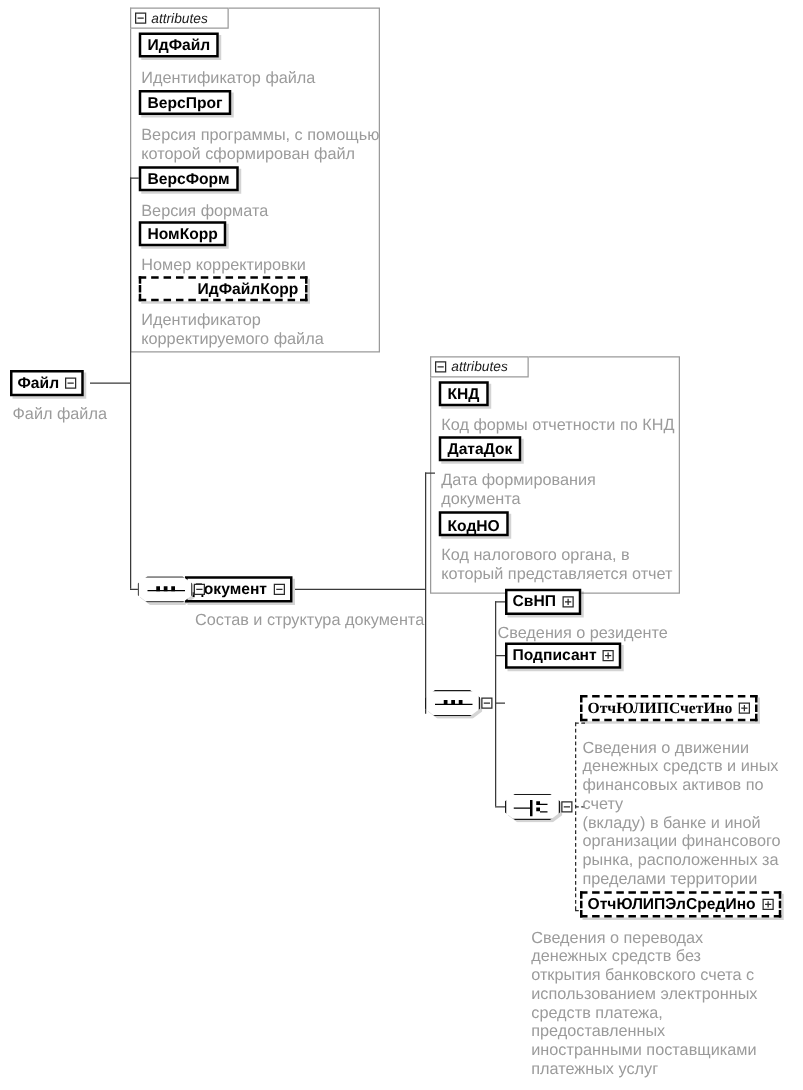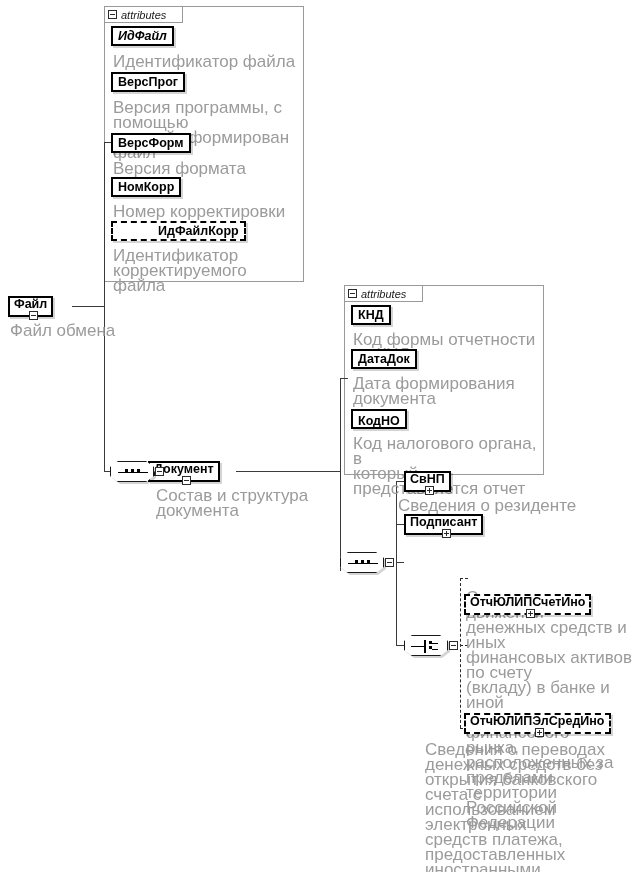--- a/index.html
+++ b/index.html
@@ -91,21 +91,20 @@
     position: absolute;
     box-sizing: border-box;
     background: #ffffff;
     border: 2px solid #000000;
     height: 21px;
     display: flex;
     align-items: center;
     padding: 0 4px;
     box-shadow: 2px 2px 0 rgba(0,0,0,0.17);
     z-index: 5;
-    flex-direction: column;
   }
   .node.dashed {
     border: 2px dashed #000000;
   }
   .node .nlabel {
     font-size: 12.5px;
     font-weight: bold;
     color: #000000;
     white-space: nowrap;
     line-height: 1;
@@ -130,21 +129,21 @@
     font-size: 12.5px;
     font-weight: bold;
     color: #000000;
     white-space: nowrap;
     line-height: 1;
   }
 
   
   .note {
     position: absolute;
-    font-size: 17px;
+    font-size: 13px;
     color: #9b9b9b;
     line-height: 15px;
     white-space: pre-line;
     z-index: 4;
   }
 
   
   .line-h {
     position: absolute;
     height: 0;
@@ -272,21 +271,21 @@
 <div id="canvas">
 
   <div class="attrbox" style="left:104px; top:6px; width:200px; height:276px;">
   </div>
   <div class="tab-mask" style="left:105px; top:5px; width:78px; height:3px;"></div>
   <div class="attrbox-tab" style="left:104px; top:6px; width:79px;">
     <span class="pm"></span>
     <span class="attrbox-tab-label">attributes</span>
   </div>
 
-  <div class="attr-node" style="left:111px; top:26px;font-style:italic;">
+  <div class="attr-node" style="left:111px; top:26px;">
     <span class="nlabel">ИдФайл</span>
   </div>
   <div class="note" style="left:113px; top:54px; width:190px;">Идентификатор файла</div>
 
   <div class="attr-node" style="left:111px; top:72px;">
     <span class="nlabel">ВерсПрог</span>
   </div>
   <div class="note" style="left:113px; top:100px; width:192px;">Версия программы, с помощью
 которой сформирован файл</div>
 
@@ -303,21 +302,21 @@
   <div class="attr-node dashed" style="left:111px; top:221px;">
     <span class="nlabel">ИдФайлКорр</span>
   </div>
   <div class="note" style="left:113px; top:248px; width:190px;">Идентификатор
 корректируемого файла</div>
 
   <div class="node" style="left:8px; top:296px;">
     <span class="nlabel">Файл</span>
     <span class="pm"></span>
   </div>
-  <div class="note" style="left:10px; top:323px; width:160px;">Файл обмена</div>
+  <div class="note" style="left:10px; top:323px; width:160px;">Файл файла</div>
 
   <div class="line-h" style="left:72px; top:306px; width:32px;"></div>
   <div class="line-v" style="left:104px; top:142px; height:329px;"></div>
 
   <div class="line-h" style="left:104px; top:142px; width:8px;"></div>
 
   <div class="line-h" style="left:104px; top:471px; width:8px;"></div>
 
   <div class="comp" style="left:110px; top:461px;">
     <div class="comp-box">
@@ -418,21 +417,21 @@
           </span>
       </div>
     </div>
     <span class="pm"></span>
   </div>
 
   <div class="dline-h" style="left:460px; top:645px; width:8px;"></div>
   <div class="dline-v" style="left:460px; top:578px; height:150px;"></div>
 
   <div class="dline-h" style="left:460px; top:578px; width:8px;"></div>
-  <div class="node dashed" style="left:464px; top:594px;">
+  <div class="node dashed" style="left:464px; top:556px;font-family:Liberation Serif, serif;">
     <span class="nlabel">ОтчЮЛИПСчетИно</span>
     <span class="pm plus"></span>
   </div>
   <div class="note" style="left:466px; top:590px; width:172px;">Сведения о движении
 денежных средств и иных
 финансовых активов по счету
 (вкладу) в банке и иной
 организации финансового
 рынка, расположенных за
 пределами территории

